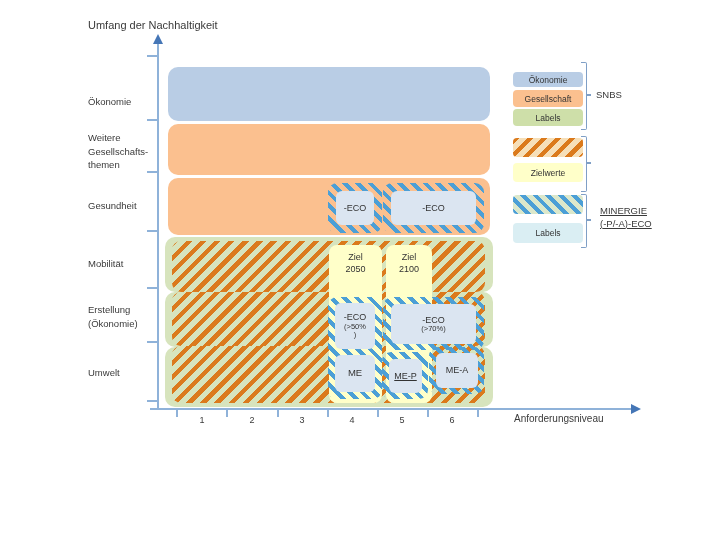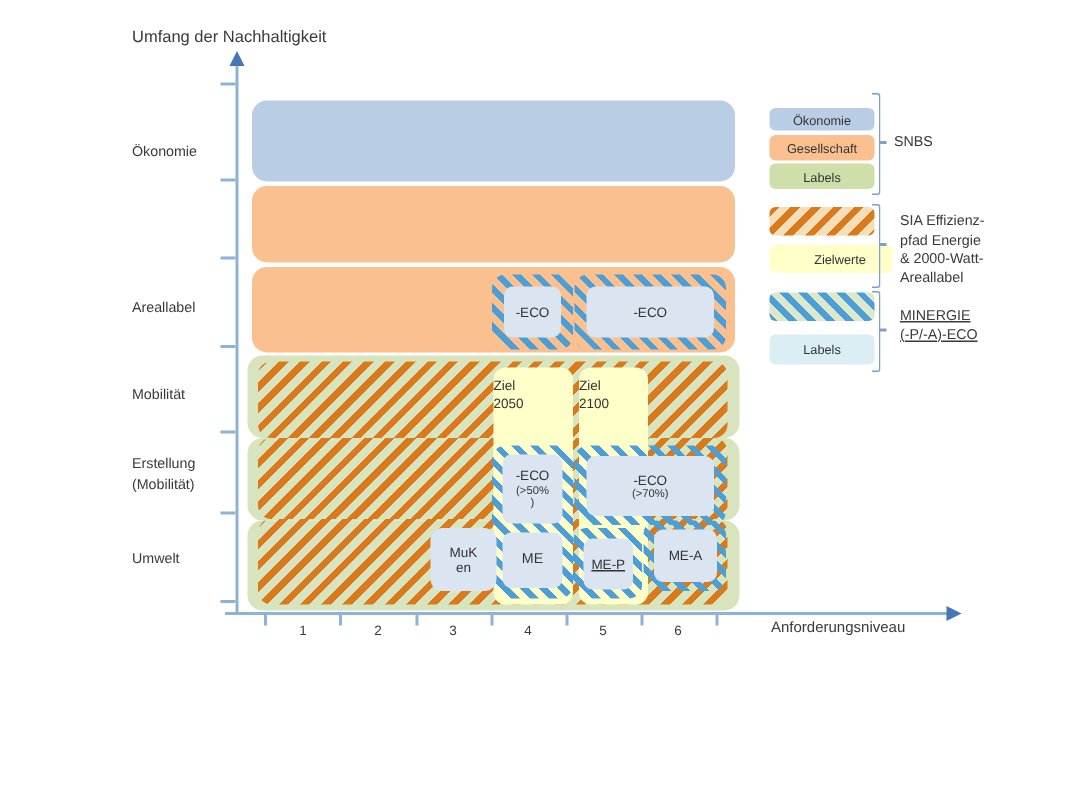--- a/index.html
+++ b/index.html
@@ -8,21 +8,21 @@
   .abs{position:absolute;}
   .txt{position:absolute;white-space:pre-line;}
   .bar{position:absolute;border-radius:10px;}
   .hatch-o{background:repeating-linear-gradient(135deg,#db7a1c 0 4.5px,transparent 4.5px 10px);}
   .hatch-b{background:repeating-linear-gradient(45deg,#4c9fd6 0 4px,transparent 4px 9px);}
   .frame{position:absolute;border-radius:9px;}
   .box{position:absolute;background:#dbe5f1;border-radius:6px;display:flex;flex-direction:column;
        align-items:center;justify-content:center;text-align:center;font-size:9px;line-height:10.5px;
        color:#333;white-space:pre-line;}
   .box .sub{font-size:7.5px;line-height:8.5px;white-space:pre-line;}
-  .ziel{position:absolute;font-size:9px;line-height:11.5px;color:#333;white-space:pre-line;}
+  .ziel{position:absolute;text-align:center;font-size:9px;line-height:11.5px;color:#333;white-space:pre-line;}
   .tick{position:absolute;background:#8fb2d9;}
   .axis{position:absolute;background:#8fb2d9;}
   .num{position:absolute;width:24px;text-align:center;font-size:9px;color:#3a3a3a;}
   .rowlab{position:absolute;left:88px;font-size:9.5px;line-height:13.5px;white-space:pre-line;}
   .arrow-up{position:absolute;width:0;height:0;border-left:5px solid transparent;
             border-right:5px solid transparent;border-bottom:10px solid #4576b6;}
   .arrow-right{position:absolute;width:0;height:0;border-top:5px solid transparent;
             border-bottom:5px solid transparent;border-left:10px solid #4576b6;}
   .swatch{position:absolute;left:513px;width:70px;border-radius:4px;display:flex;align-items:center;
           justify-content:center;font-size:8.5px;color:#333;}
@@ -62,24 +62,27 @@
 
   <div class="num" style="left:190px;top:415px;">1</div>
   <div class="num" style="left:240px;top:415px;">2</div>
   <div class="num" style="left:290px;top:415px;">3</div>
   <div class="num" style="left:340px;top:415px;">4</div>
   <div class="num" style="left:390px;top:415px;">5</div>
   <div class="num" style="left:440px;top:415px;">6</div>
   <div class="txt" style="left:514px;top:413px;font-size:10px;">Anforderungsniveau</div>
 
   <div class="rowlab" style="top:95px;">Ökonomie</div>
-  <div class="rowlab" style="top:199px;">Areallabel</div>
+  <div class="rowlab" style="top:131px;">Weitere
+Gesellschafts-
+themen</div>
+  <div class="rowlab" style="top:199px;">Gesundheit</div>
   <div class="rowlab" style="top:257px;">Mobilität</div>
   <div class="rowlab" style="top:303px;">Erstellung
-(Mobilität)</div>
+(Ökonomie)</div>
   <div class="rowlab" style="top:366px;">Umwelt</div>
 
   <div class="bar" style="left:168px;top:67px;width:322px;height:54px;background:#b9cde5;"></div>
   <div class="bar" style="left:168px;top:124px;width:322px;height:51px;background:#fbc08f;"></div>
   <div class="bar" style="left:168px;top:178px;width:322px;height:57px;background:#fbc08f;"></div>
 
   <div class="bar" style="left:165px;top:237px;width:328px;height:55px;background:#d7e4bd;"></div>
   <div class="bar" style="left:165px;top:292px;width:328px;height:55px;background:#d7e4bd;"></div>
   <div class="bar" style="left:165px;top:347px;width:328px;height:60px;background:#d7e4bd;"></div>
 
@@ -107,44 +110,38 @@
   <div class="box" style="left:335px;top:303px;width:40px;height:46px;">
     <span>-ECO</span>
     <span class="sub">(&gt;50%
 )</span>
   </div>
   <div class="box" style="left:391px;top:304px;width:85px;height:40px;">
     <span>-ECO</span>
     <span class="sub">(&gt;70%)</span>
   </div>
 
-  <div class="box" style="left:287px;top:352px;width:44px;height:42px;border-radius:8px;">MuK
-en</div>
   <div class="box" style="left:335px;top:355px;width:40px;height:37px;font-size:9.5px;">ME</div>
   <div class="box" style="left:389px;top:359px;width:33px;height:34px;text-decoration:underline;">ME-P</div>
   <div class="box" style="left:436px;top:353px;width:42px;height:35px;">ME-A</div>
 
   <div class="swatch" style="top:72px;height:15px;background:#b9cde5;">Ökonomie</div>
   <div class="swatch" style="top:90px;height:17px;background:#fbc08f;">Gesellschaft</div>
   <div class="swatch" style="top:109px;height:17px;background:#cedfa9;">Labels</div>
 
   <div class="swatch" style="top:138px;height:19px;background:repeating-linear-gradient(135deg,#db7a1c 0 4.5px,#f6dfb8 4.5px 10px);"></div>
-  <div class="swatch" style="top:163px;height:19px;background:#ffffc9;padding-left:12px;">Zielwerte</div>
+  <div class="swatch" style="top:163px;height:19px;background:#ffffc9;">Zielwerte</div>
 
   <div class="swatch" style="top:195px;height:19px;background:repeating-linear-gradient(45deg,#4c9fd6 0 4px,#dce8cb 4px 9px);"></div>
   <div class="swatch" style="top:223px;height:20px;background:#daeef3;">Labels</div>
 
   <div class="bracket" style="top:62px;height:66px;"></div>
   <div class="bnub" style="top:94px;"></div>
   <div class="bracket" style="top:136px;height:54px;"></div>
   <div class="bnub" style="top:162px;"></div>
   <div class="bracket" style="top:194px;height:52px;"></div>
   <div class="bnub" style="top:219px;"></div>
 
   <div class="leglab" style="left:596px;top:89px;text-align:right;">SNBS</div>
-  <div class="leglab" style="left:600px;top:142px;">SIA Effizienz-
-pfad Energie
-&amp; 2000-Watt-
-Areallabel</div>
   <div class="leglab" style="left:600px;top:205px;text-decoration:underline;">MINERGIE
 (-P/-A)-ECO</div>
 
 </div>
 
 </body></html>

